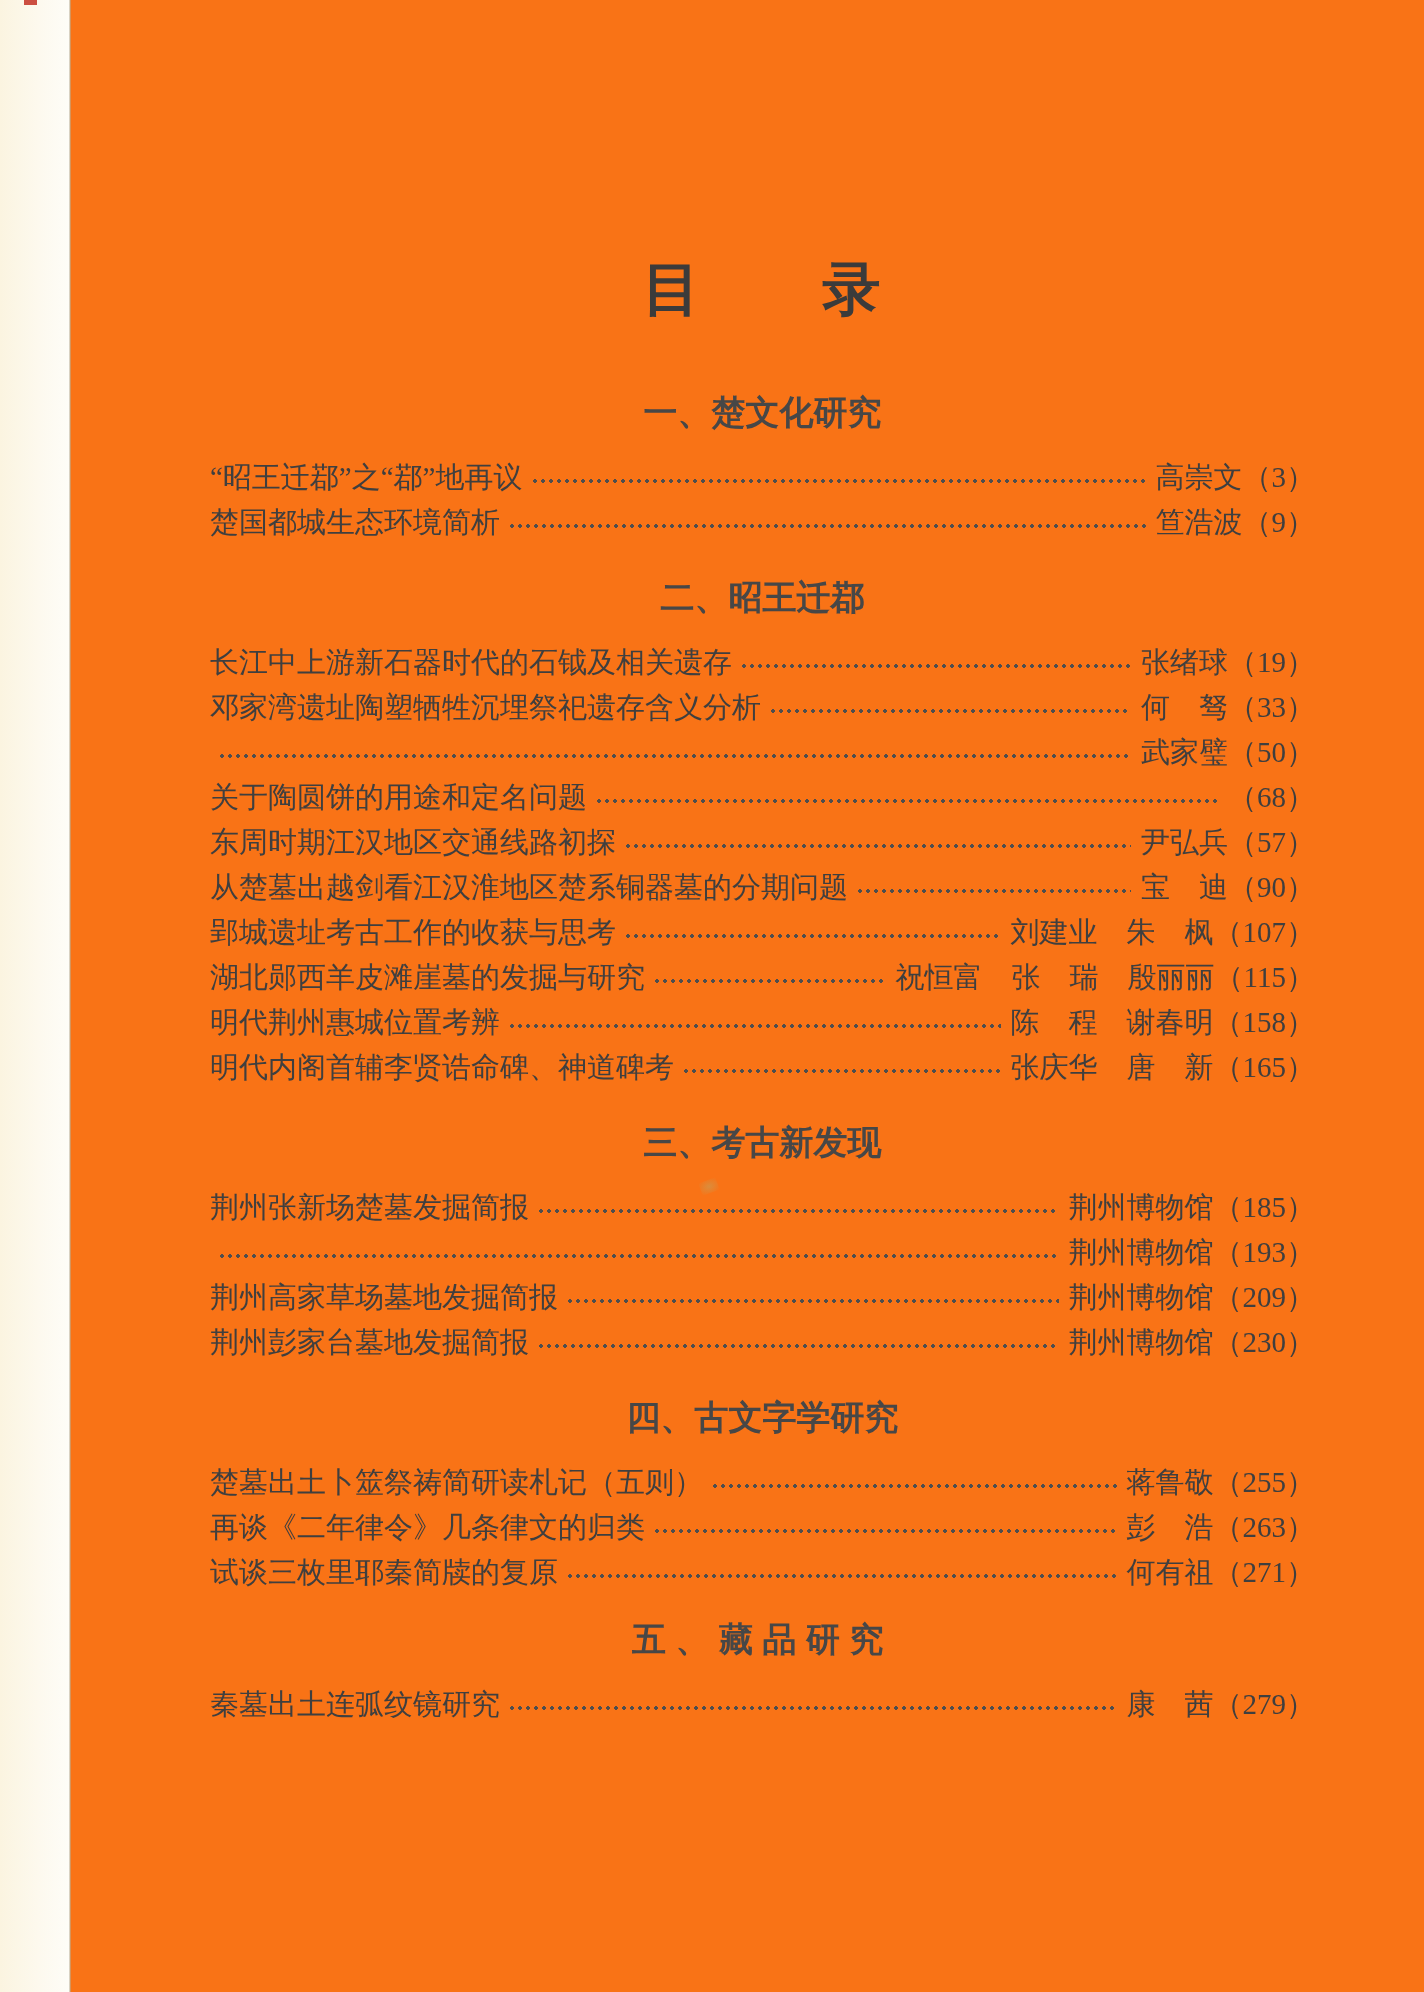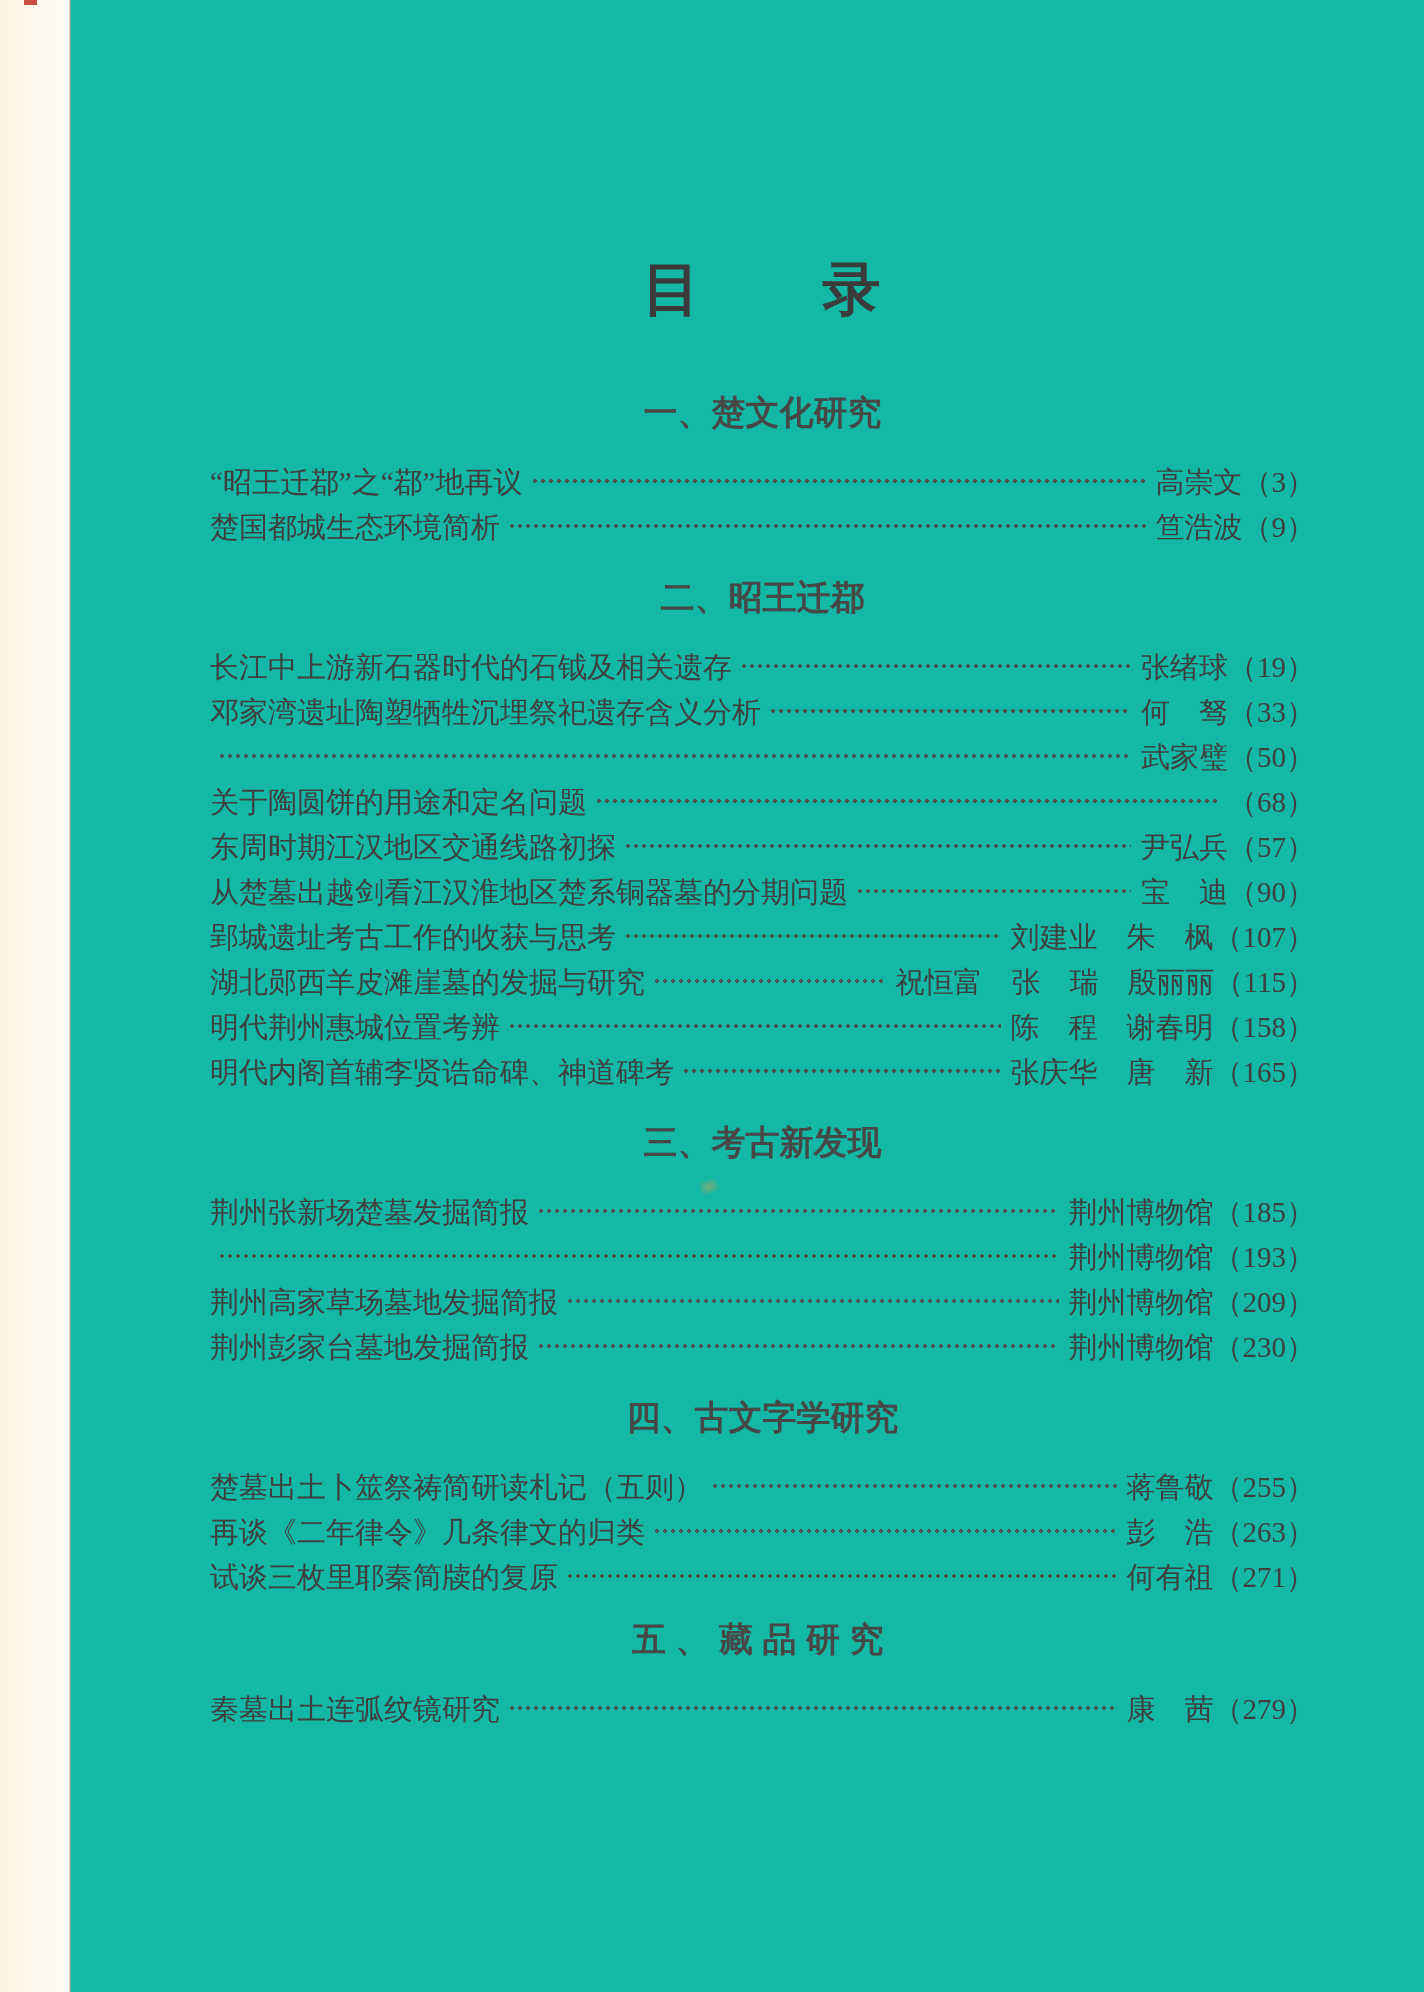--- a/index.html
+++ b/index.html
@@ -4,21 +4,21 @@
 <style>
   html, body {
     margin: 0;
     padding: 0;
     background: #ffffff;
   }
   .page {
     position: relative;
     width: 1424px;
     height: 1992px;
-    background: #14b8a6;
+    background: #f97316;
     overflow: hidden;
     font-family: "Liberation Serif", "DejaVu Serif", serif;
   }
   
   .edge-strip {
     position: absolute;
     left: 0; top: 0; bottom: 0;
     width: 70px;
     background: linear-gradient(to right, #fbf4e0 0%, #fdf9ee 55%, #fefdf8 100%);
   }
@@ -70,21 +70,21 @@
   }
   .sec-heading.spaced {
     letter-spacing: 0.28em;
     margin-top: 17px;
   }
   .entries {
     margin-top: 22px;
   }
   .entry {
     display: flex;
-    align-items: flex-end;
+    align-items: flex-start;
     height: 45px;
     font-size: 29px;
     color: #3f3f3f;
   }
   .entry-title, .entry-authors, .entry-page {
     white-space: nowrap;
   }
   .leader {
     flex: 1;
     min-width: 18px;

